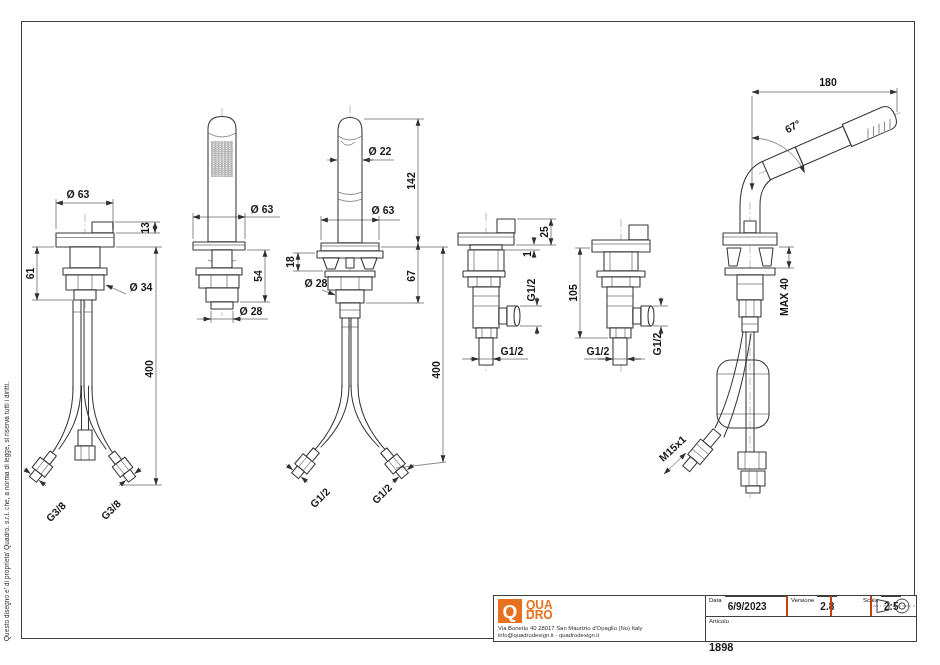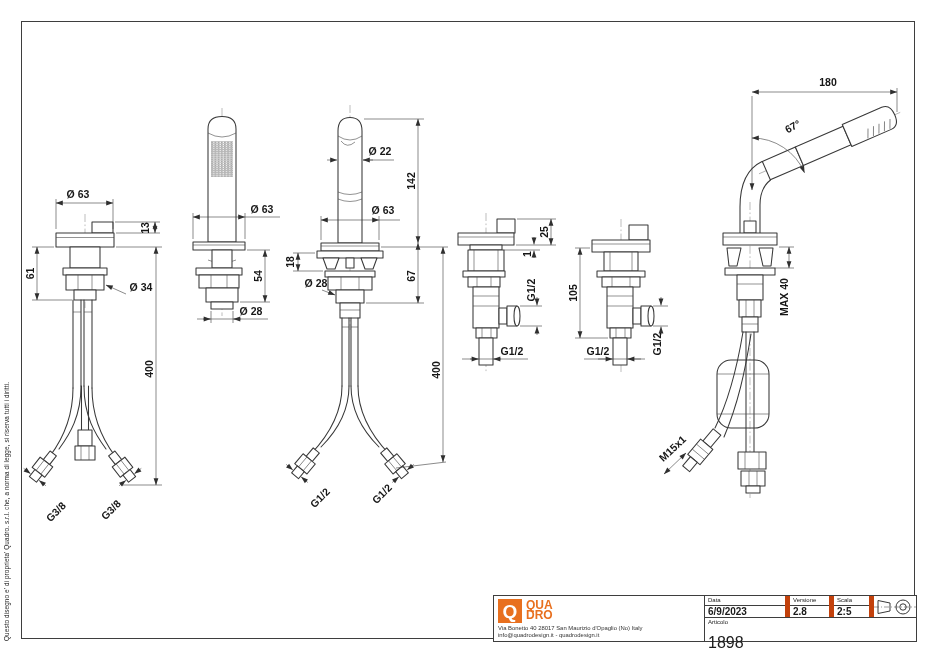--- a/index.html
+++ b/index.html
@@ -20,27 +20,27 @@
   .tblock{position:absolute;left:493px;top:595px;width:424px;height:47px;box-sizing:border-box;
           border:1px solid #3e3e3e;display:flex;background:#fff;}
   .tb-left{width:212px;box-sizing:border-box;border-right:1px solid #3e3e3e;position:relative;}
   .logo-row{position:absolute;left:4px;top:3px;display:flex;align-items:flex-start;}
   .logo-sq{width:24px;height:24px;background:#e8701f;color:#fff;display:flex;align-items:center;
            justify-content:center;font-size:19px;font-weight:bold;line-height:1;}
   .logo-txt{margin-left:4px;color:#e8701f;font-size:12px;font-weight:bold;line-height:9.5px;margin-top:2px;}
   .addr{position:absolute;left:4px;bottom:2px;font-size:5.9px;line-height:7px;color:#333;}
   .tb-right{flex:1;display:flex;flex-direction:column;}
   .tb-row1{height:21px;display:flex;box-sizing:border-box;}
-  .tb-col{box-sizing:border-box;display:flex;flex-direction:column;}
-  .tb-col + .tb-col{border-left:5px solid #c2410c;}
-  .c-data{width:80px;} .c-ver{width:44px;} .c-sca{width:40px;} .c-sym{flex:1;display:flex;align-items:center;justify-content:center;}
+  .tb-col{box-sizing:border-box;display:flex;flex-direction:row;}
+  .tb-col + .tb-col{border-left:2px solid #c2410c;}
+  .c-data{width:80px;} .c-ver{width:44px;} .c-sca{width:40px;padding-left:28px;} .c-sym{flex:1;display:flex;align-items:center;justify-content:center;}
   .tb-label{font-size:6px;color:#222;padding:1px 3px 0;height:8px;}
   .tb-value{font-size:10px;font-weight:bold;padding:0px 3px;border-top:1px solid #3e3e3e;flex:1;display:flex;align-items:center;}
   .tb-row2{flex:1;border-top:1px solid #3e3e3e;box-sizing:border-box;padding:1px 3px;}
-  .tb-art-val{font-size:16px;font-weight:normal;margin-top:7px;}
+  .tb-art-val{font-size:11px;font-weight:bold;margin-top:15px;}
 </style>
 </head>
 <body>
 
 <div class="canvas">
 
   <div class="frame"></div>
 
   <div class="vtext">Questo disegno e' di proprieta' Quadro. s.r.l. che, a norma di legge, si riserva tutti i diritti.</div>
 

